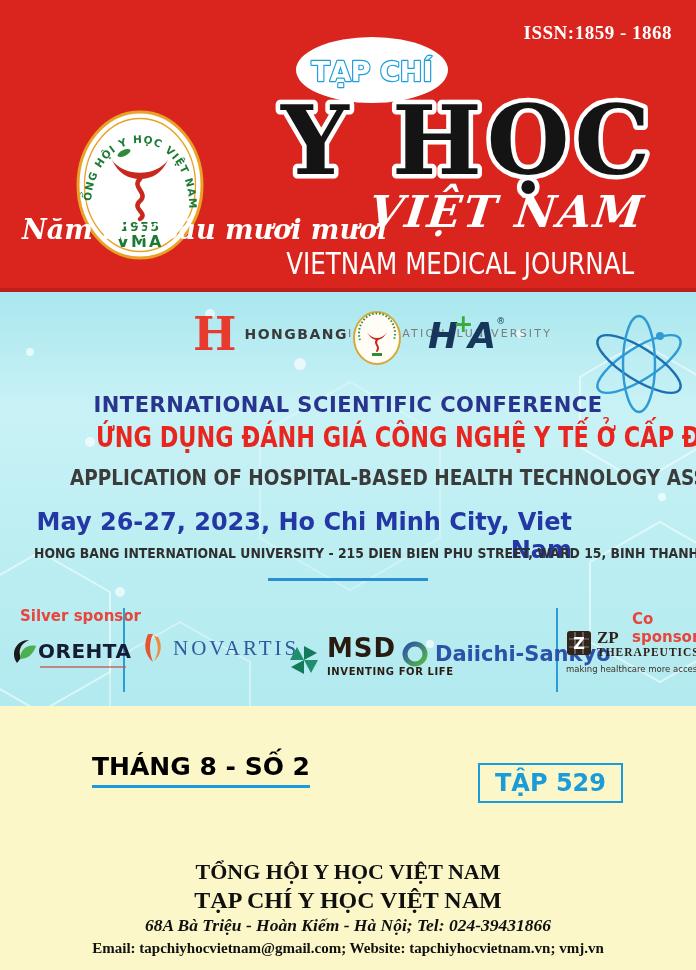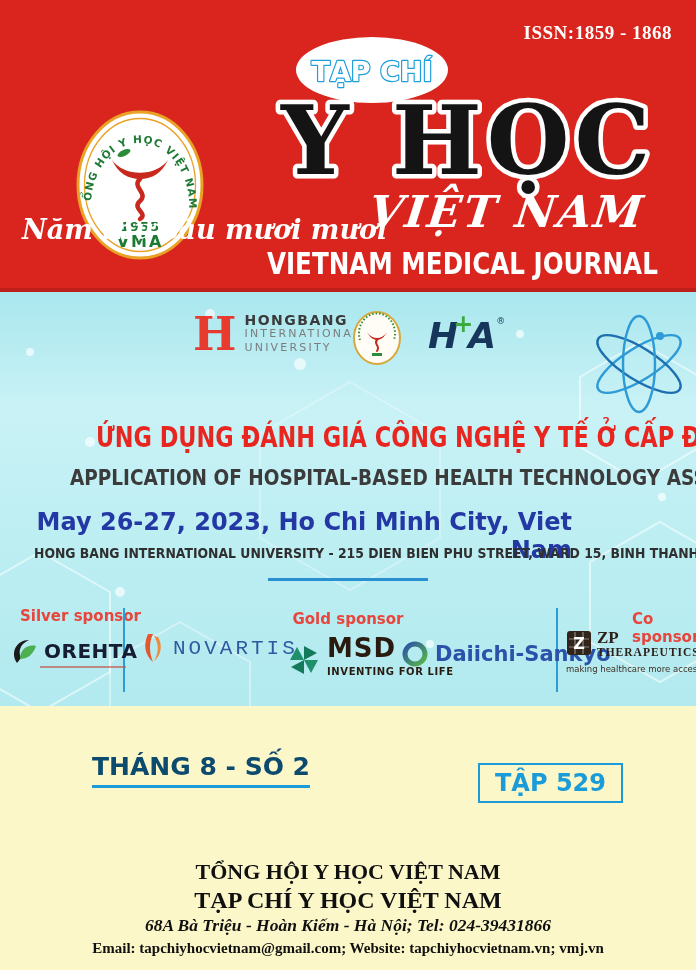--- a/index.html
+++ b/index.html
@@ -13,32 +13,32 @@
         font-weight:700;font-size:19px;letter-spacing:.5px;}
   .oval{position:absolute;left:296px;top:37px;width:152px;height:66px;background:#fff;
         border-radius:50%;display:flex;align-items:center;justify-content:center;}
   .yhoc-svg{position:absolute;left:258px;top:78px;width:420px;height:124px;}
   .viet-script{position:absolute;left:352px;top:186px;width:310px;text-align:center;color:#fff;
         font-family:"DejaVu Serif",serif;font-style:italic;font-weight:700;font-size:44px;
         transform:skewX(-7deg);letter-spacing:2px;}
   .year-note{position:absolute;left:22px;top:214px;color:#fff;font-family:"DejaVu Serif",serif;
         font-style:italic;font-weight:700;font-size:27px;}
   .journal-en{position:absolute;left:224px;top:246px;width:472px;text-align:center;color:#fff;
-        font-weight:700;font-size:30px;white-space:nowrap;}
+        font-weight:400;font-size:30px;white-space:nowrap;}
   .journal-en span{display:inline-block;transform:scaleX(.82);transform-origin:center;letter-spacing:0px;}
   .vma-logo{position:absolute;left:76px;top:110px;width:128px;height:150px;}
 
   
   .conf{position:absolute;left:0;top:292px;width:696px;height:414px;
         background:linear-gradient(180deg,#A9E7EE 0%,#C9F2F6 28%,#BCEEF2 62%,#B2EAEF 100%);}
   .hexlayer{position:absolute;left:0;top:0;width:696px;height:414px;pointer-events:none;}
   .logo-row{position:absolute;left:0;top:18px;width:696px;height:62px;}
   .hb{position:absolute;left:193px;top:2px;display:flex;align-items:center;gap:8px;}
   .hb-mark{font-family:"DejaVu Serif",serif;font-weight:700;font-size:46px;line-height:44px;color:#E73B30;}
-  .hb-text{display:flex;flex-direction:column;line-height:14px;}
+  .hb-text{display:flex;flex-direction:row;line-height:14px;}
   .hb-l1{font-weight:700;font-size:14px;color:#3A3A3A;letter-spacing:1.5px;}
   .hb-l2,.hb-l3{font-size:11px;color:#7C7C7C;letter-spacing:2.2px;}
   .mini-logo{position:absolute;left:352px;top:0px;width:50px;height:56px;}
   .hta{position:absolute;left:428px;top:8px;display:flex;align-items:flex-start;color:#16365C;}
   .hta-h,.hta-a{font-weight:800;font-size:36px;line-height:36px;font-style:italic;}
   .hta-plus{color:#3BAA3F;font-weight:800;font-size:24px;line-height:20px;margin:0 -5px;position:relative;top:-4px;}
   .hta-reg{font-size:9px;position:relative;top:-2px;}
   .atom{position:absolute;left:582px;top:2px;width:114px;height:104px;}
 
   .conf-heading{position:absolute;left:0;top:101px;width:696px;text-align:center;
@@ -55,42 +55,42 @@
   .conf-venue span{display:inline-block;transform:scaleX(.92);transform-origin:center;
         color:#2F2F2F;font-weight:600;font-size:13.5px;}
   .blue-line{position:absolute;left:268px;top:286px;width:160px;height:3px;background:#2A8FD0;}
 
   .sponsor-label{position:absolute;color:#E8453C;font-weight:600;font-size:15px;}
   .lbl-silver{left:20px;top:315px;}
   .lbl-gold{left:0;top:318px;width:696px;text-align:center;}
   .lbl-co{left:632px;top:318px;}
   .sp-divider{position:absolute;width:2px;height:84px;background:#2B9CD6;top:316px;}
   .div1{left:123px;} .div2{left:556px;}
-  .orehta{position:absolute;left:8px;top:344px;display:flex;align-items:center;gap:6px;}
+  .orehta{position:absolute;left:8px;top:344px;display:flex;align-items:center;gap:0;}
   .orehta-name{font-weight:800;font-size:20px;color:#151C33;letter-spacing:.5px;}
   .orehta-tag{position:absolute;left:40px;top:374px;width:86px;height:2px;background:#C0554A;opacity:.65;}
   .novartis{position:absolute;left:140px;top:341px;display:flex;align-items:center;gap:9px;}
-  .novartis-name{font-family:Liberation Mono, monospace;font-weight:400;font-size:21px;
+  .novartis-name{font-family:Liberation Serif, serif;font-weight:400;font-size:21px;
         color:#30599F;letter-spacing:3px;}
   .msd{position:absolute;left:288px;top:344px;display:flex;align-items:center;gap:7px;}
   .msd-col{display:flex;flex-direction:column;line-height:24px;}
   .msd-name{font-weight:800;font-size:26px;color:#2A1B10;letter-spacing:1px;}
   .msd-tag{font-size:10px;color:#2A1B10;letter-spacing:.6px;font-weight:700;}
   .daiichi{position:absolute;left:402px;top:349px;display:flex;align-items:center;gap:7px;}
   .daiichi-name{font-weight:600;font-size:21px;color:#2B51A8;}
   .zp{position:absolute;left:566px;top:338px;}
   .zp-row{display:flex;align-items:flex-start;gap:5px;}
   .zp-col{display:flex;flex-direction:column;font-family:"Liberation Serif",serif;color:#2E2119;line-height:15px;}
   .zp-l1{font-weight:700;font-size:17px;}
   .zp-l2{font-weight:700;font-size:11.5px;letter-spacing:1px;}
   .zp-tag{margin-top:4px;font-size:8.5px;color:#3F2F24;white-space:nowrap;}
 
   
   .footer{position:absolute;left:0;top:706px;width:696px;height:264px;background:#FBF7C9;}
-  .issue{position:absolute;left:92px;top:46px;width:170px;text-align:center;color:#0c4a6e;}
+  .issue{position:absolute;left:92px;top:46px;width:170px;text-align:center;color:#000000;}
   .issue-l1{font-weight:800;font-size:25px;white-space:nowrap;padding-bottom:4px;
         border-bottom:3px solid #1B9CD9;display:inline-block;}
   .issue-l2{font-weight:800;font-size:25px;margin-top:3px;}
   .volume{position:absolute;left:478px;top:57px;border:2.5px solid #1B9CD9;padding:4px 15px;
         color:#1B9CD9;font-weight:800;font-size:24px;white-space:nowrap;}
   .org-block{position:absolute;left:0;top:152px;width:696px;text-align:center;
         font-family:"Liberation Serif",serif;color:#101010;font-weight:700;}
   .org-l1{font-size:22px;line-height:28px;}
   .org-l2{font-size:24px;line-height:28px;}
   .org-l3{font-size:17.5px;line-height:23px;font-style:italic;}
@@ -191,34 +191,34 @@
       <svg class="atom" viewBox="0 0 114 104">
         <g fill="none" stroke-width="2.4">
           <ellipse cx="57" cy="52" rx="48" ry="16" stroke="#2E9BD6" transform="rotate(-32 57 52)"></ellipse>
           <ellipse cx="57" cy="52" rx="48" ry="16" stroke="#1E6FB0" transform="rotate(32 57 52)"></ellipse>
           <ellipse cx="57" cy="52" rx="48" ry="16" stroke="#2E9BD6" transform="rotate(90 57 52)"></ellipse>
         </g>
         <circle cx="78" cy="24" r="4" fill="#2E9BD6"></circle>
       </svg>
     </div>
 
+    <div class="conf-heading">INTERNATIONAL SCIENTIFIC CONFERENCE</div>
     <div class="conf-vi">
       <span>ỨNG DỤNG ĐÁNH GIÁ CÔNG NGHỆ Y TẾ Ở CẤP ĐỘ BỆNH VIỆN</span>
     </div>
     <div class="conf-en">
       <span>APPLICATION OF HOSPITAL-BASED HEALTH TECHNOLOGY ASSESSMENT</span>
     </div>
     <div class="conf-date">May 26-27, 2023, Ho Chi Minh City, Viet Nam</div>
     <div class="conf-venue">
       <span>HONG BANG INTERNATIONAL UNIVERSITY - 215 DIEN BIEN PHU STREET, WARD 15, BINH THANH DISTRICT, HCMC</span>
     </div>
     <div class="blue-line"></div>
 
     <div class="sponsor-label lbl-silver">Silver sponsor</div>
-    <div class="sponsor-label lbl-gold">Gold sponsor</div>
     <div class="sponsor-label lbl-co">Co sponsor</div>
     <div class="sp-divider div1"></div>
     <div class="sp-divider div2"></div>
 
     <div class="orehta">
       <svg width="30" height="30" viewBox="0 0 30 30">
         <path d="M9 27 C2 17 8 4 21 4 C12 8 10 15 13 22 Z" fill="#1A1A1A"></path>
         <path d="M12 23 C12 13 20 8 28 10 C25 19 19 23 12 23 Z" fill="#4CAF50"></path>
       </svg>
       <span class="orehta-name">OREHTA</span>

